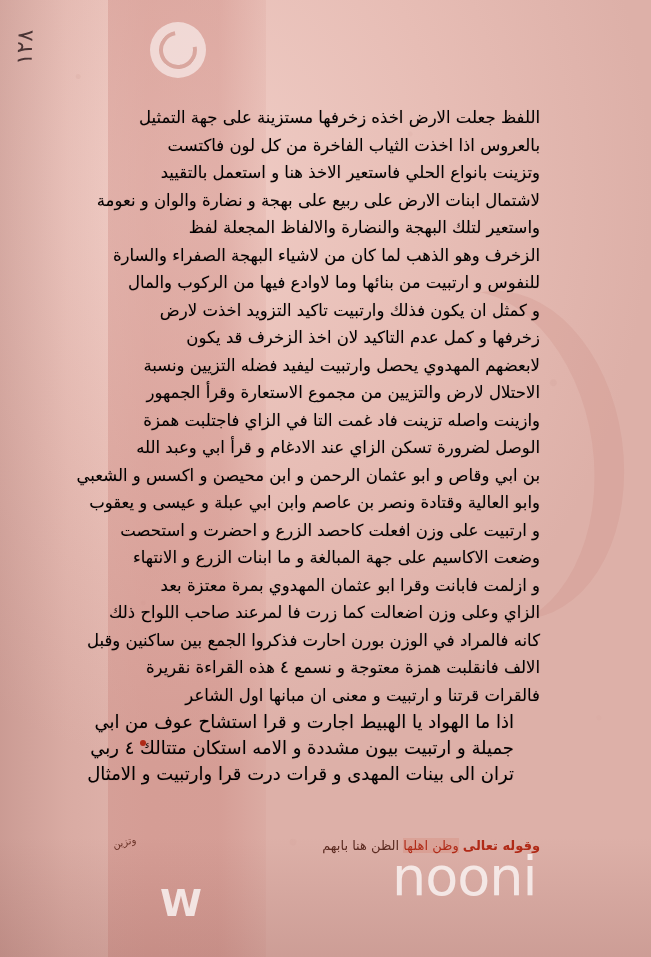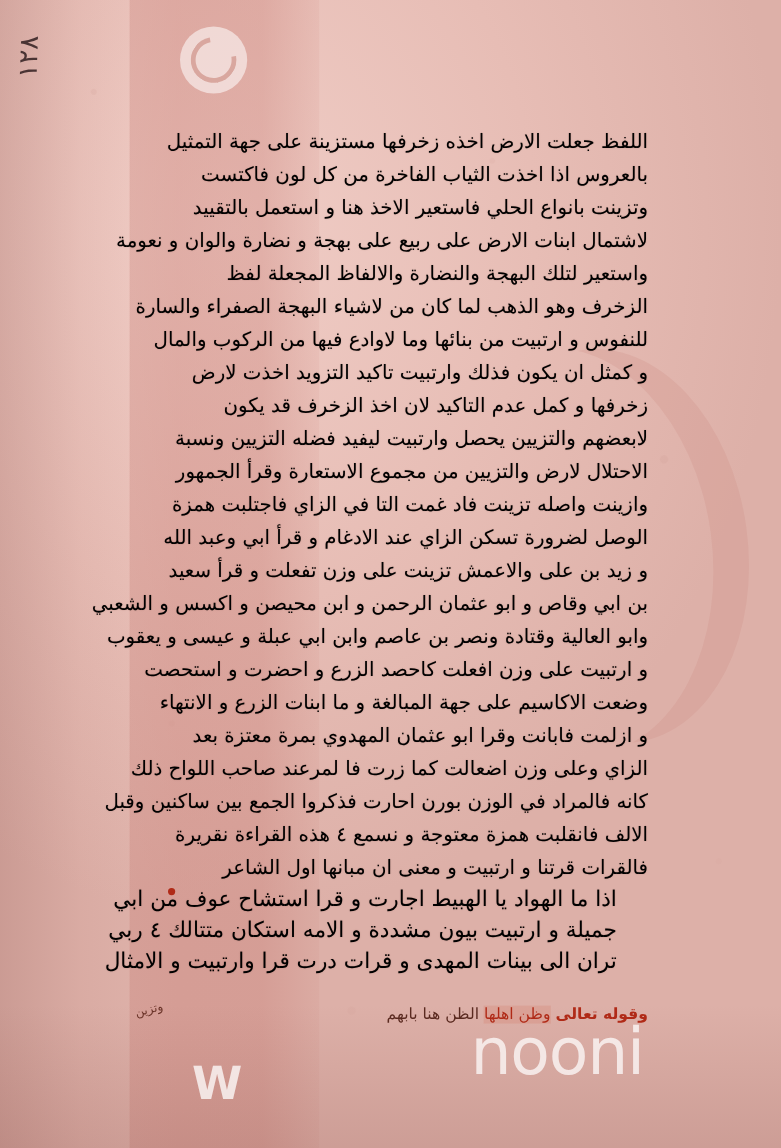--- a/index.html
+++ b/index.html
@@ -213,25 +213,24 @@
   <div id="text-block">
     <span class="line">اللفظ جعلت الارض اخذه زخرفها مستزينة على جهة التمثيل</span>
     <span class="line">بالعروس اذا اخذت الثياب الفاخرة من كل لون فاكتست</span>
     <span class="line">وتزينت بانواع الحلي فاستعير الاخذ هنا و استعمل بالتقييد</span>
     <span class="line">لاشتمال ابنات الارض على ربيع على بهجة و نضارة والوان و نعومة</span>
     <span class="line">واستعير لتلك البهجة والنضارة والالفاظ المجعلة لفظ</span>
     <span class="line">الزخرف وهو الذهب لما كان من لاشياء البهجة الصفراء والسارة</span>
     <span class="line">للنفوس و ارتبيت من بنائها وما لاوادع فيها من الركوب والمال</span>
     <span class="line">و كمثل ان يكون فذلك وارتبيت تاكيد التزويد اخذت لارض</span>
     <span class="line">زخرفها و كمل عدم التاكيد لان اخذ الزخرف قد يكون</span>
-    <span class="line">لابعضهم والتزيين يحصل وارتبيت ليفيد فضله التزيين ونسبة</span>
+    <span class="line">لابعضهم المهدوي يحصل وارتبيت ليفيد فضله التزيين ونسبة</span>
     <span class="line">الاحتلال لارض والتزيين من مجموع الاستعارة وقرأ الجمهور</span>
     <span class="line">وازينت واصله تزينت فاد غمت التا في الزاي فاجتلبت همزة</span>
     <span class="line">الوصل لضرورة تسكن الزاي عند الادغام و قرأ ابي وعبد الله</span>
-    <span class="line">و زيد بن على والاعمش تزينت على وزن تفعلت و قرأ سعيد</span>
     <span class="line">بن ابي وقاص و ابو عثمان الرحمن و ابن محيصن و اكسس و الشعبي</span>
     <span class="line">وابو العالية وقتادة ونصر بن عاصم وابن ابي عبلة و عيسى و يعقوب</span>
     <span class="line">و ارتبيت على وزن افعلت كاحصد الزرع و احضرت و استحصت</span>
     <span class="line">وضعت الاكاسيم على جهة المبالغة و ما ابنات الزرع و الانتهاء</span>
     <span class="line">و ازلمت فابانت وقرا ابو عثمان المهدوي بمرة معتزة بعد</span>
     <span class="line">الزاي وعلى وزن اضعالت كما زرت فا لمرعند صاحب اللواح ذلك</span>
     <span class="line">كانه فالمراد في الوزن بورن احارت فذكروا الجمع بين ساكنين وقبل</span>
     <span class="line">الالف فانقلبت همزة معتوجة و نسمع ٤ هذه القراءة نقريرة</span>
     <span class="line">فالقرات قرتنا و ارتبيت و معنى ان مبانها اول الشاعر</span>
 

